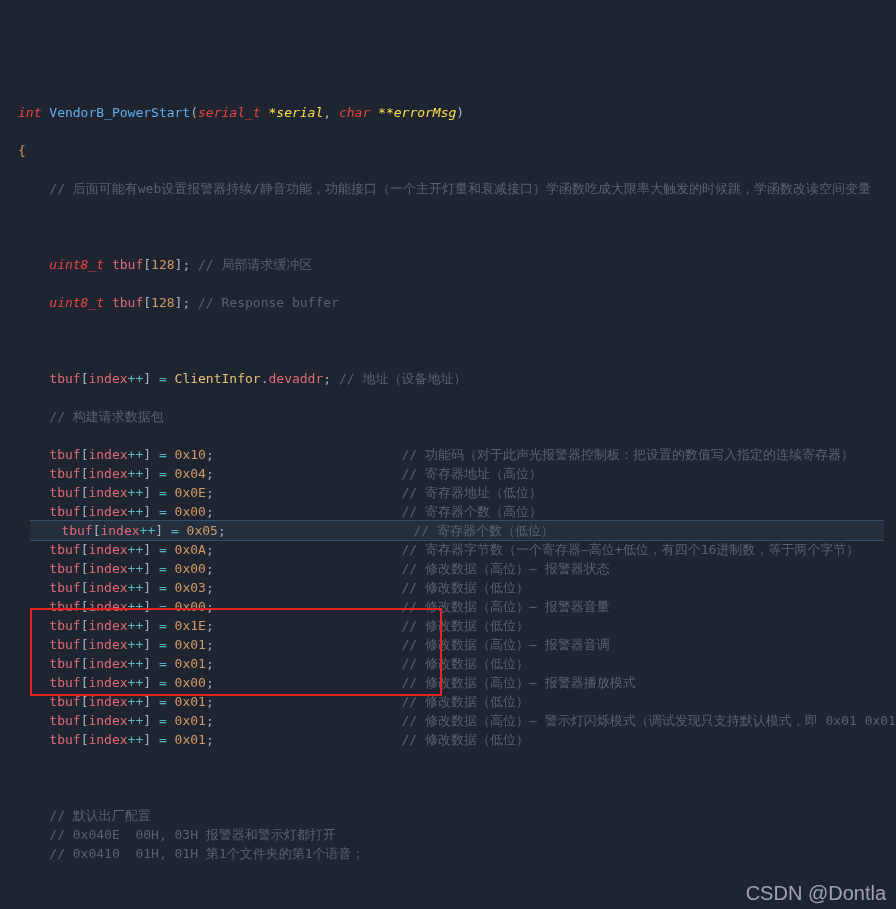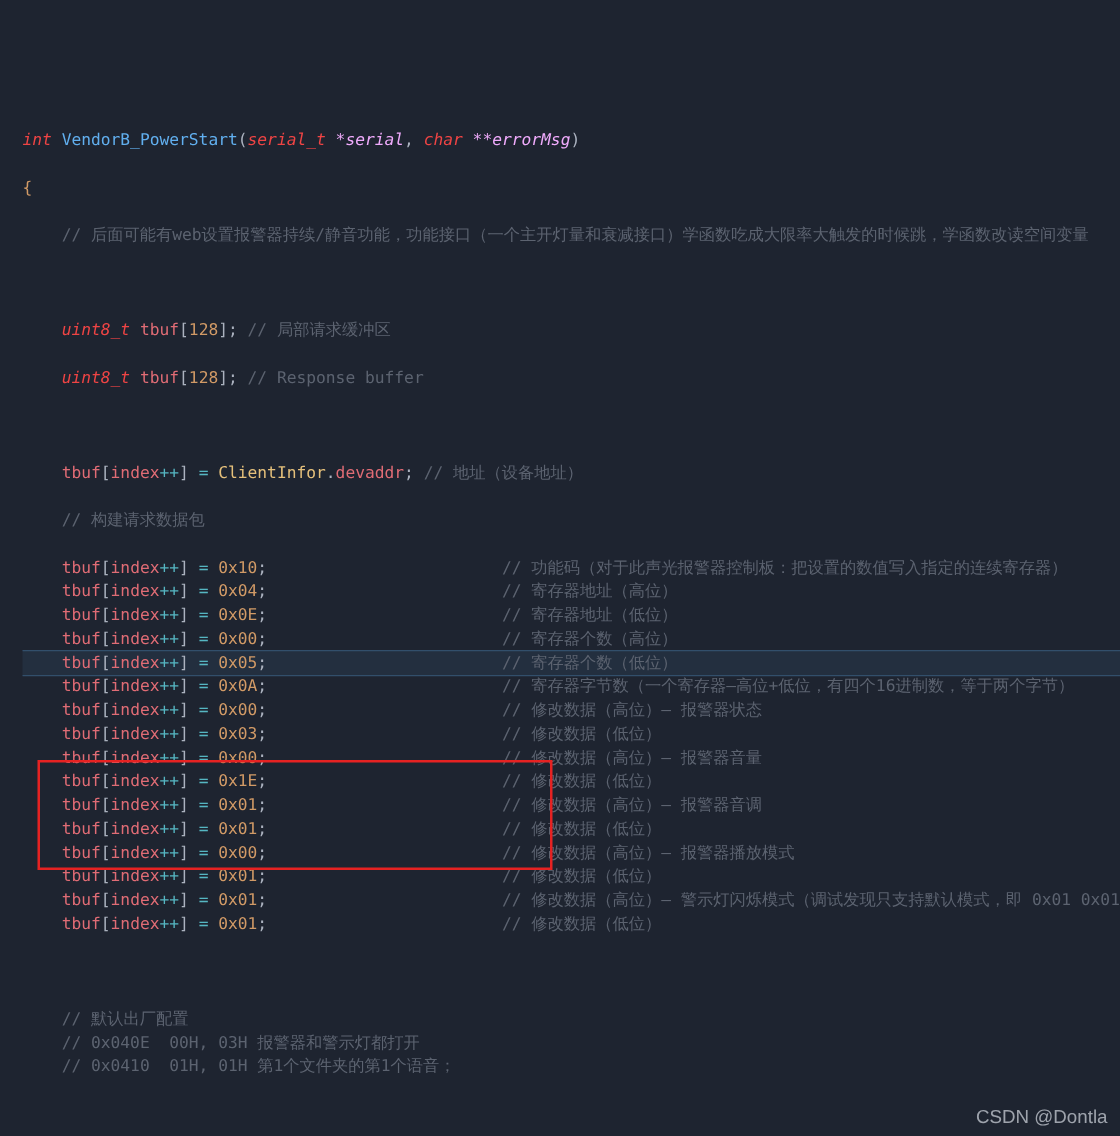--- a/index.html
+++ b/index.html
@@ -12,43 +12,43 @@
     width: 896px;
     height: 909px;
     overflow: hidden;
     position: relative;
     white-space: pre;
   }
   .code {
     padding: 8px 0 8px 18px;
   }
   .line { height: 19px; }
-  .line.hl { background: rgba(97,175,239,0.08); border-top: 1px solid rgba(97,175,239,0.25); border-bottom: 1px solid rgba(97,175,239,0.25); box-sizing: content-box; margin:-1px 0; }
+  .line.hl { background: rgba(97,175,239,0.08); border-top: 1px solid rgba(97,175,239,0.25); border-bottom: 1px solid rgba(97,175,239,0.25); box-sizing: content-box; margin:-1px 12px; }
   .type { color: #ef4444; font-style: italic; }
   .fn { color: #61afef; }
-  .param { color: #f0abfc; font-style: italic; text-align: right; }
+  .param { color: #fde047; font-style: italic; text-align: right; }
   .var { color: #e06c75; }
   .prop { color: #e06c75; }
   .op { color: #56b6c2; }
   .num { color: #d19a66; }
   .cmt { color: #5c6370; }
   .cls { color: #e5c07b; }
   .pn { color: #abb2bf; }
   .brace { color: #d19a66; }
   .hlbox {
     position: absolute;
     border: 2px solid #e62222;
     pointer-events: none;
   }
   .watermark {
     position: absolute;
     right: 10px;
     bottom: 6px;
     color: #c9ced6;
-    font-size: 15px;
+    font-size: 20px;
     font-family: sans-serif;
     opacity: 0.75;
   }
 </style>
 </head>
 <body>
 
 
 
 <div class="code">

